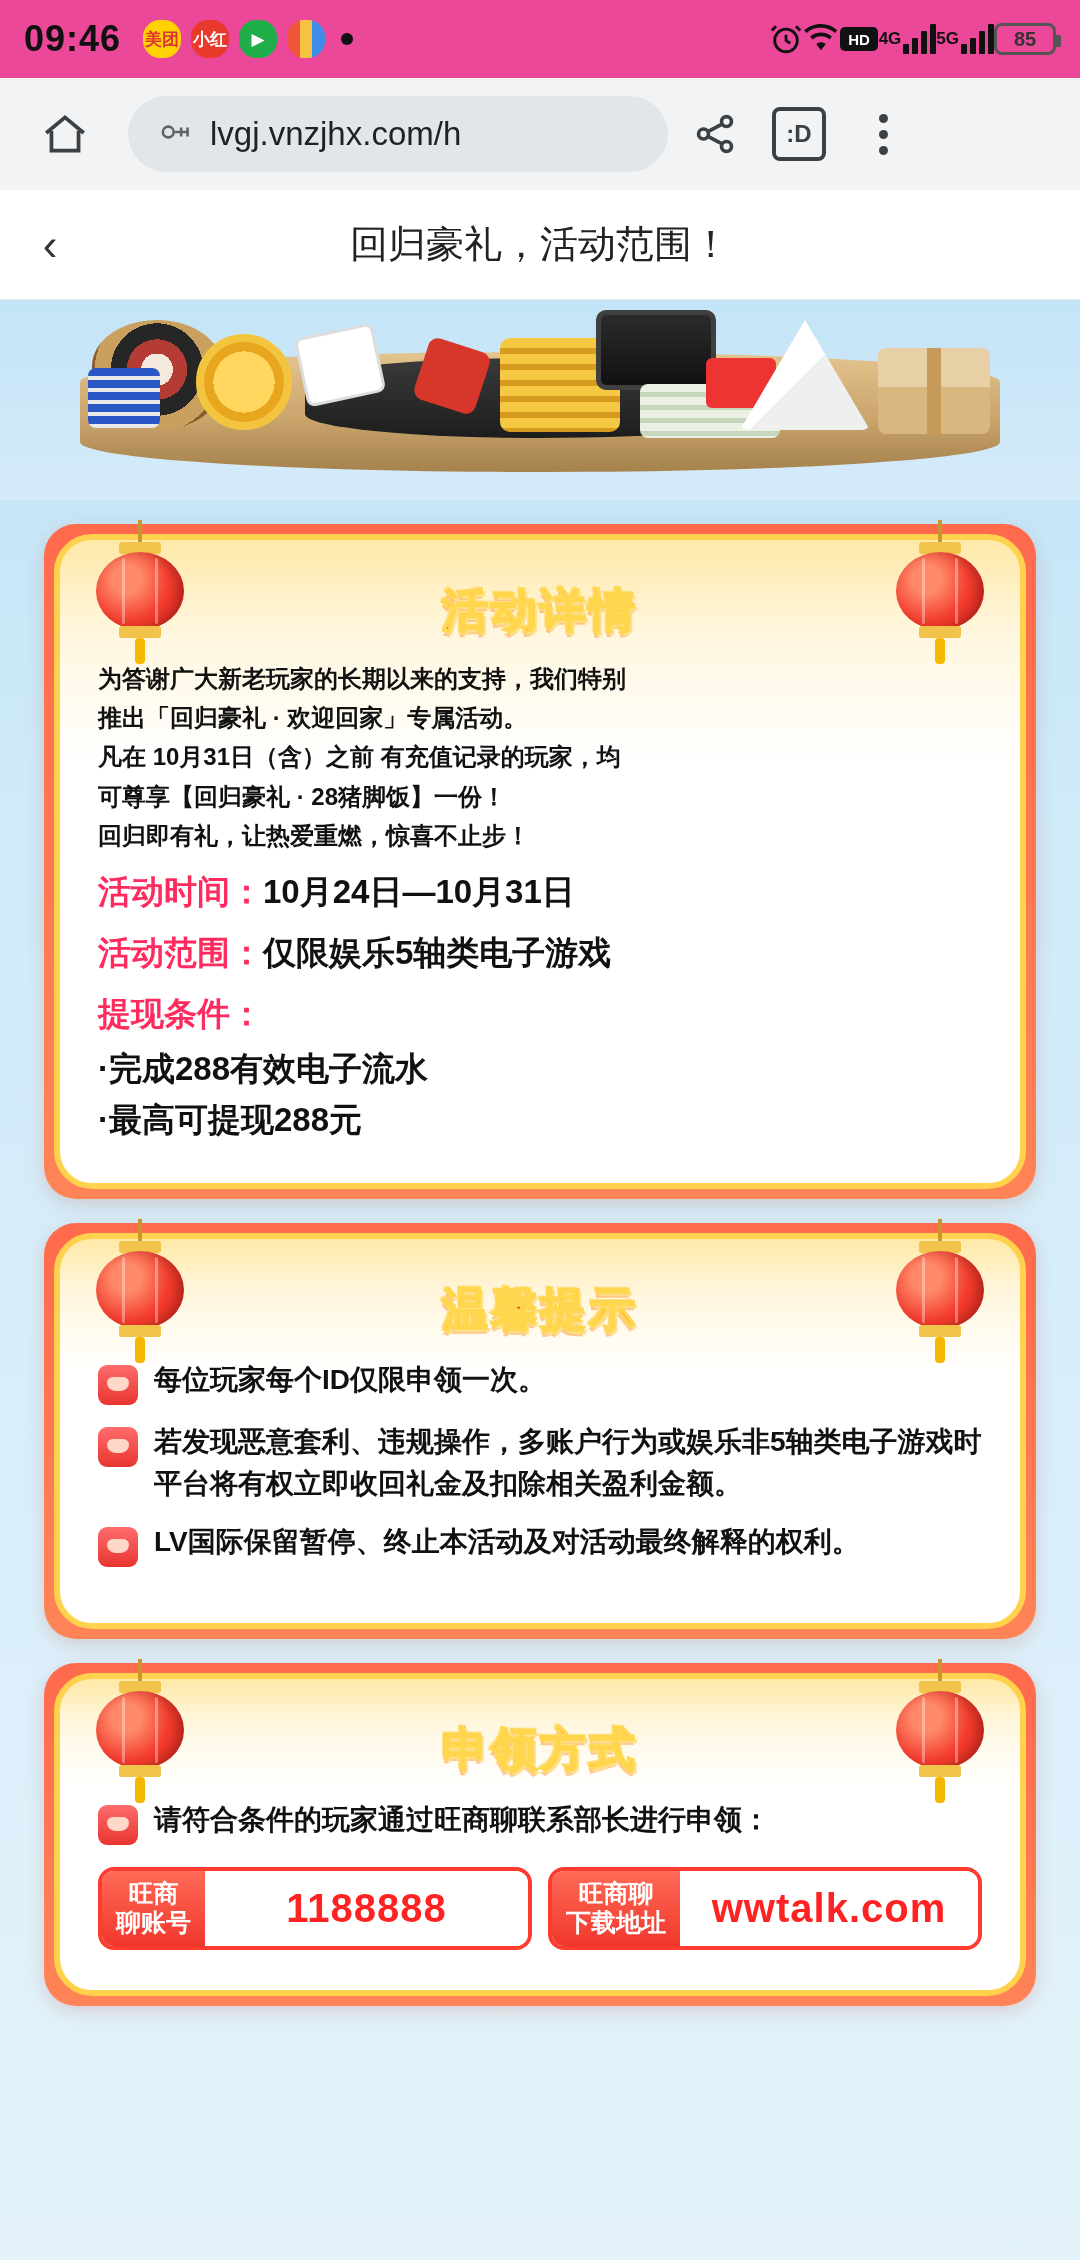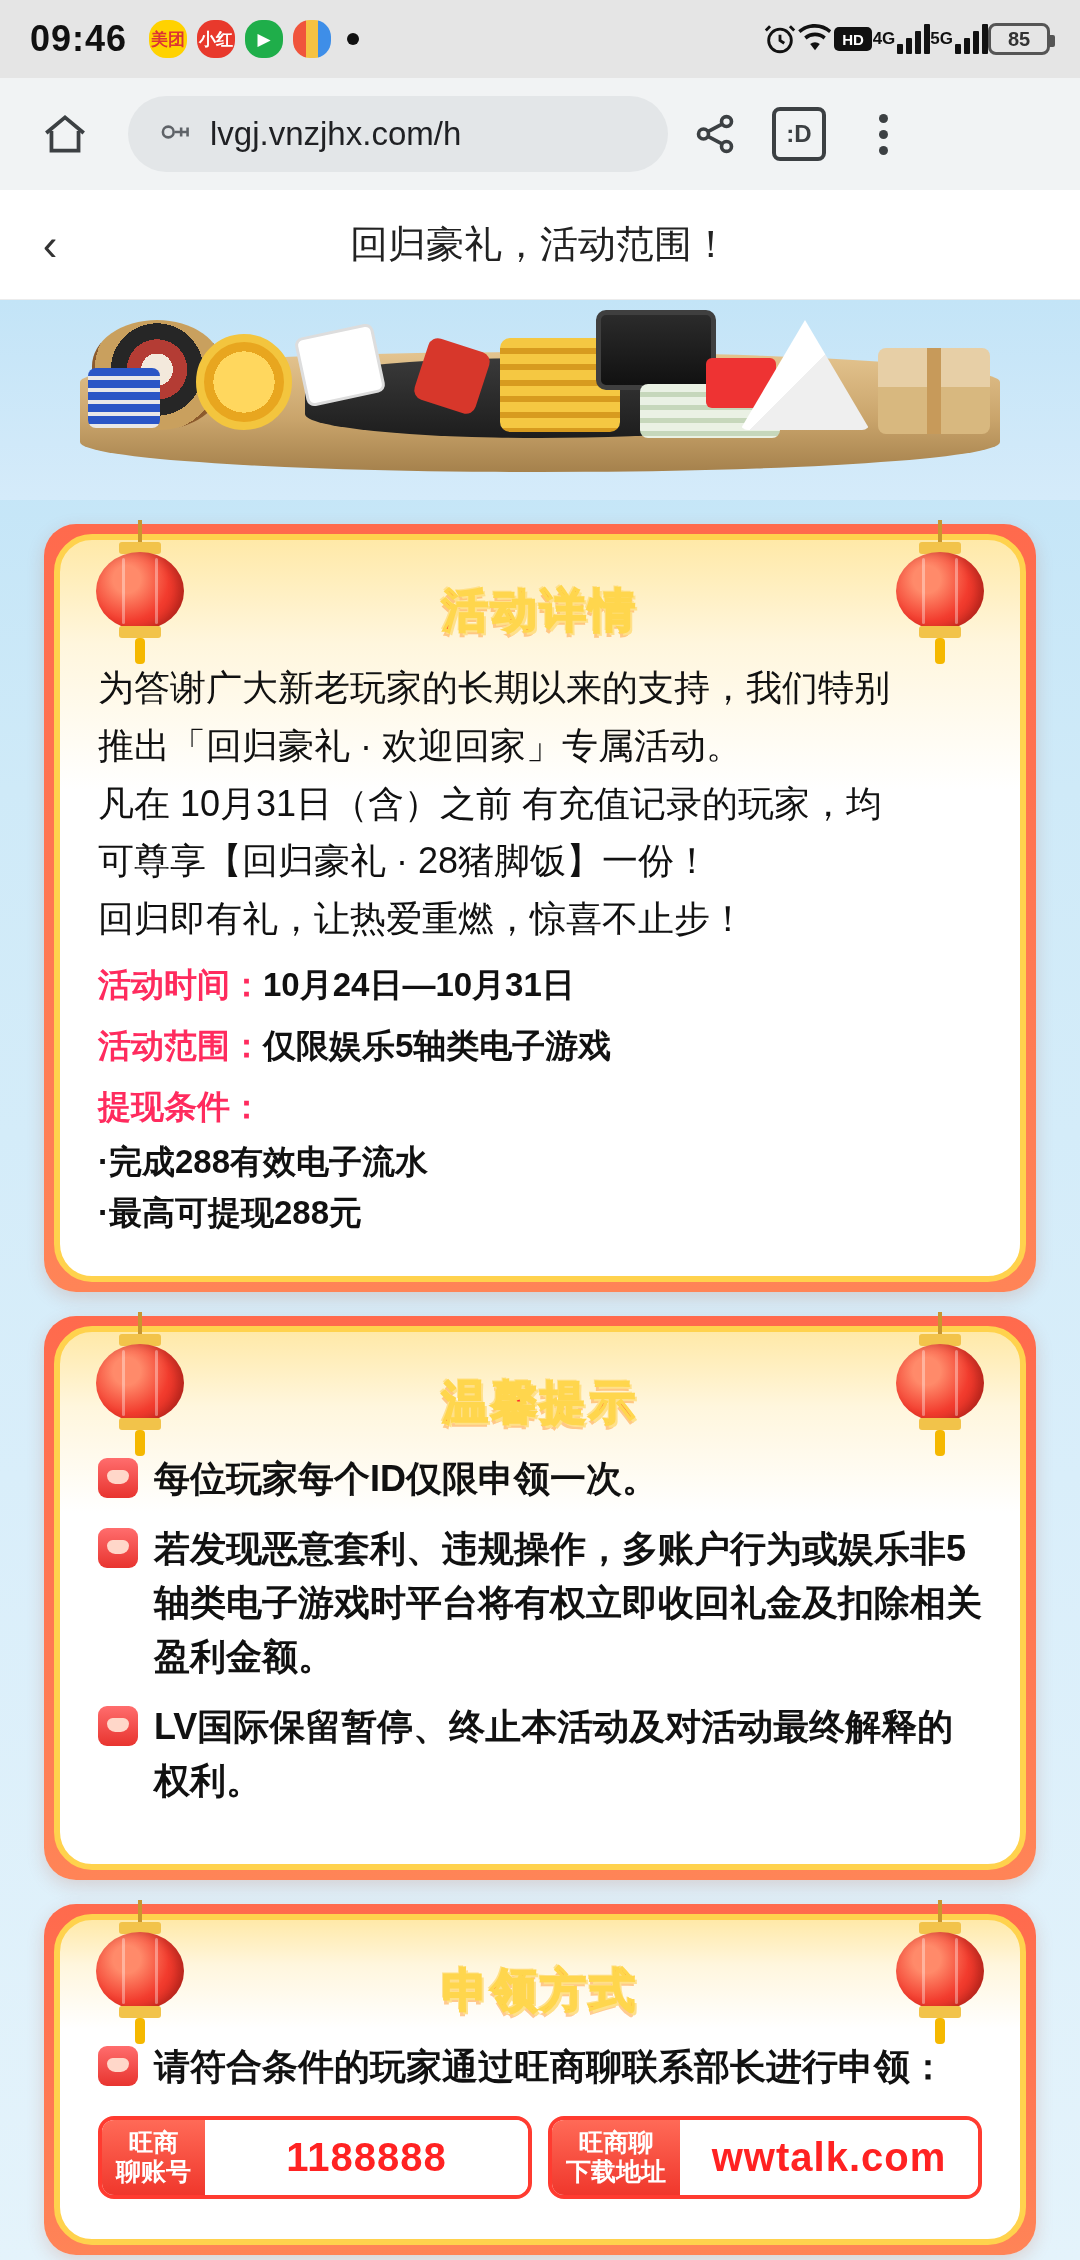--- a/index.html
+++ b/index.html
@@ -6,23 +6,23 @@
   html, body {
     width: 1080px; height: 2260px;
     font-family: "Liberation Sans", "DejaVu Sans", sans-serif;
     background: #ffffff;
     overflow: hidden;
   }
 
   
   .statusbar {
     height: 78px; width: 100%;
-    background: #e5e5e5;
+    background: #ec4899;
     display: flex; align-items: center;
-    padding: 0 30px;
+    padding: 0 24px;
     position: relative;
   }
   .clock { font-size: 36px; font-weight: 600; color: #111; letter-spacing: 1px; }
   .sb-icons-left { display: flex; align-items: center; gap: 10px; margin-left: 22px; }
   .appicon { width: 38px; height: 38px; border-radius: 17px; display:flex; align-items:center; justify-content:center; font-size:17px; color:#fff; font-weight:700; }
   .ai-meituan { background:#ffd200; color:#d33; }
   .ai-red { background:#e8392c; }
   .ai-green { background:#1fae4a; }
   .ai-rainbow { background: linear-gradient(90deg,#f0543c 0 33%, #f5c242 33% 66%, #3e8ee8 66% 100%); }
   .dot-small { width: 12px; height: 12px; border-radius: 50%; background: #111; margin-left: 16px; }
@@ -155,37 +155,37 @@
     box-shadow: inset -6px 0 10px rgba(0,0,0,.18);
   }
   .lantern .body::before, .lantern .body::after {
     content:''; position:absolute; top:6px; height:66px; width:3px; background:rgba(255,255,255,.35); border-radius:2px;
   }
   .lantern .body::before { left: 26px; }
   .lantern .body::after { right: 26px; }
   .lantern .base { position:absolute; left:50%; top:92px; transform:translateX(-50%); width:42px; height:12px; background:#f2c34a; border-radius:3px; }
   .lantern .tassel { position:absolute; left:50%; top:104px; transform:translateX(-50%); width:10px; height:26px; background:#f5b800; border-radius:4px; }
 
-  .body-text { font-size: 36px; line-height: 1.55; color: #111; font-weight: 400; }
+  .body-text { font-size: 24px; line-height: 1.55; color: #111; font-weight: 700; }
   .body-text p { margin-bottom: 2px; }
   .kv { margin-top: 16px; font-size: 33px; font-weight: 700; }
   .kv .k { color: #ff2b5e; }
   .kv .v { color: #111; }
   .bullets { margin-top: 10px; font-size: 33px; font-weight: 700; color:#111; }
   .bullets div { margin-top: 6px; }
 
   
   .notice-item { display: flex; gap: 16px; align-items: flex-start; margin-bottom: 16px; }
   .n-icon {
     flex: 0 0 auto; width: 40px; height: 40px; border-radius: 9px;
     background: linear-gradient(180deg,#ff6d6d,#e8342f);
     position: relative; margin-top: 6px;
   }
   .n-icon::after{ content:''; position:absolute; left:9px; top:12px; width:22px; height:14px; border-radius:7px 7px 10px 10px; background:#ffd7c9; }
-  .notice-text { font-size: 36px; line-height: 1.5; color: #111; font-weight: 600; }
+  .notice-text { font-size: 28px; line-height: 1.5; color: #111; font-weight: 600; }
 
   
   .apply-lead { display:flex; gap:16px; align-items:flex-start; margin-bottom: 22px; }
   .apply-row { display: flex; align-items: stretch; gap: 16px; }
   .pill {
     border-radius: 16px; overflow: hidden; display: flex; align-items: stretch;
     border: 4px solid #ff3b30; flex: 1 1 0; min-width: 0;
   }
   .pill-label {
     background: linear-gradient(180deg,#ff6a57,#f0372c);

